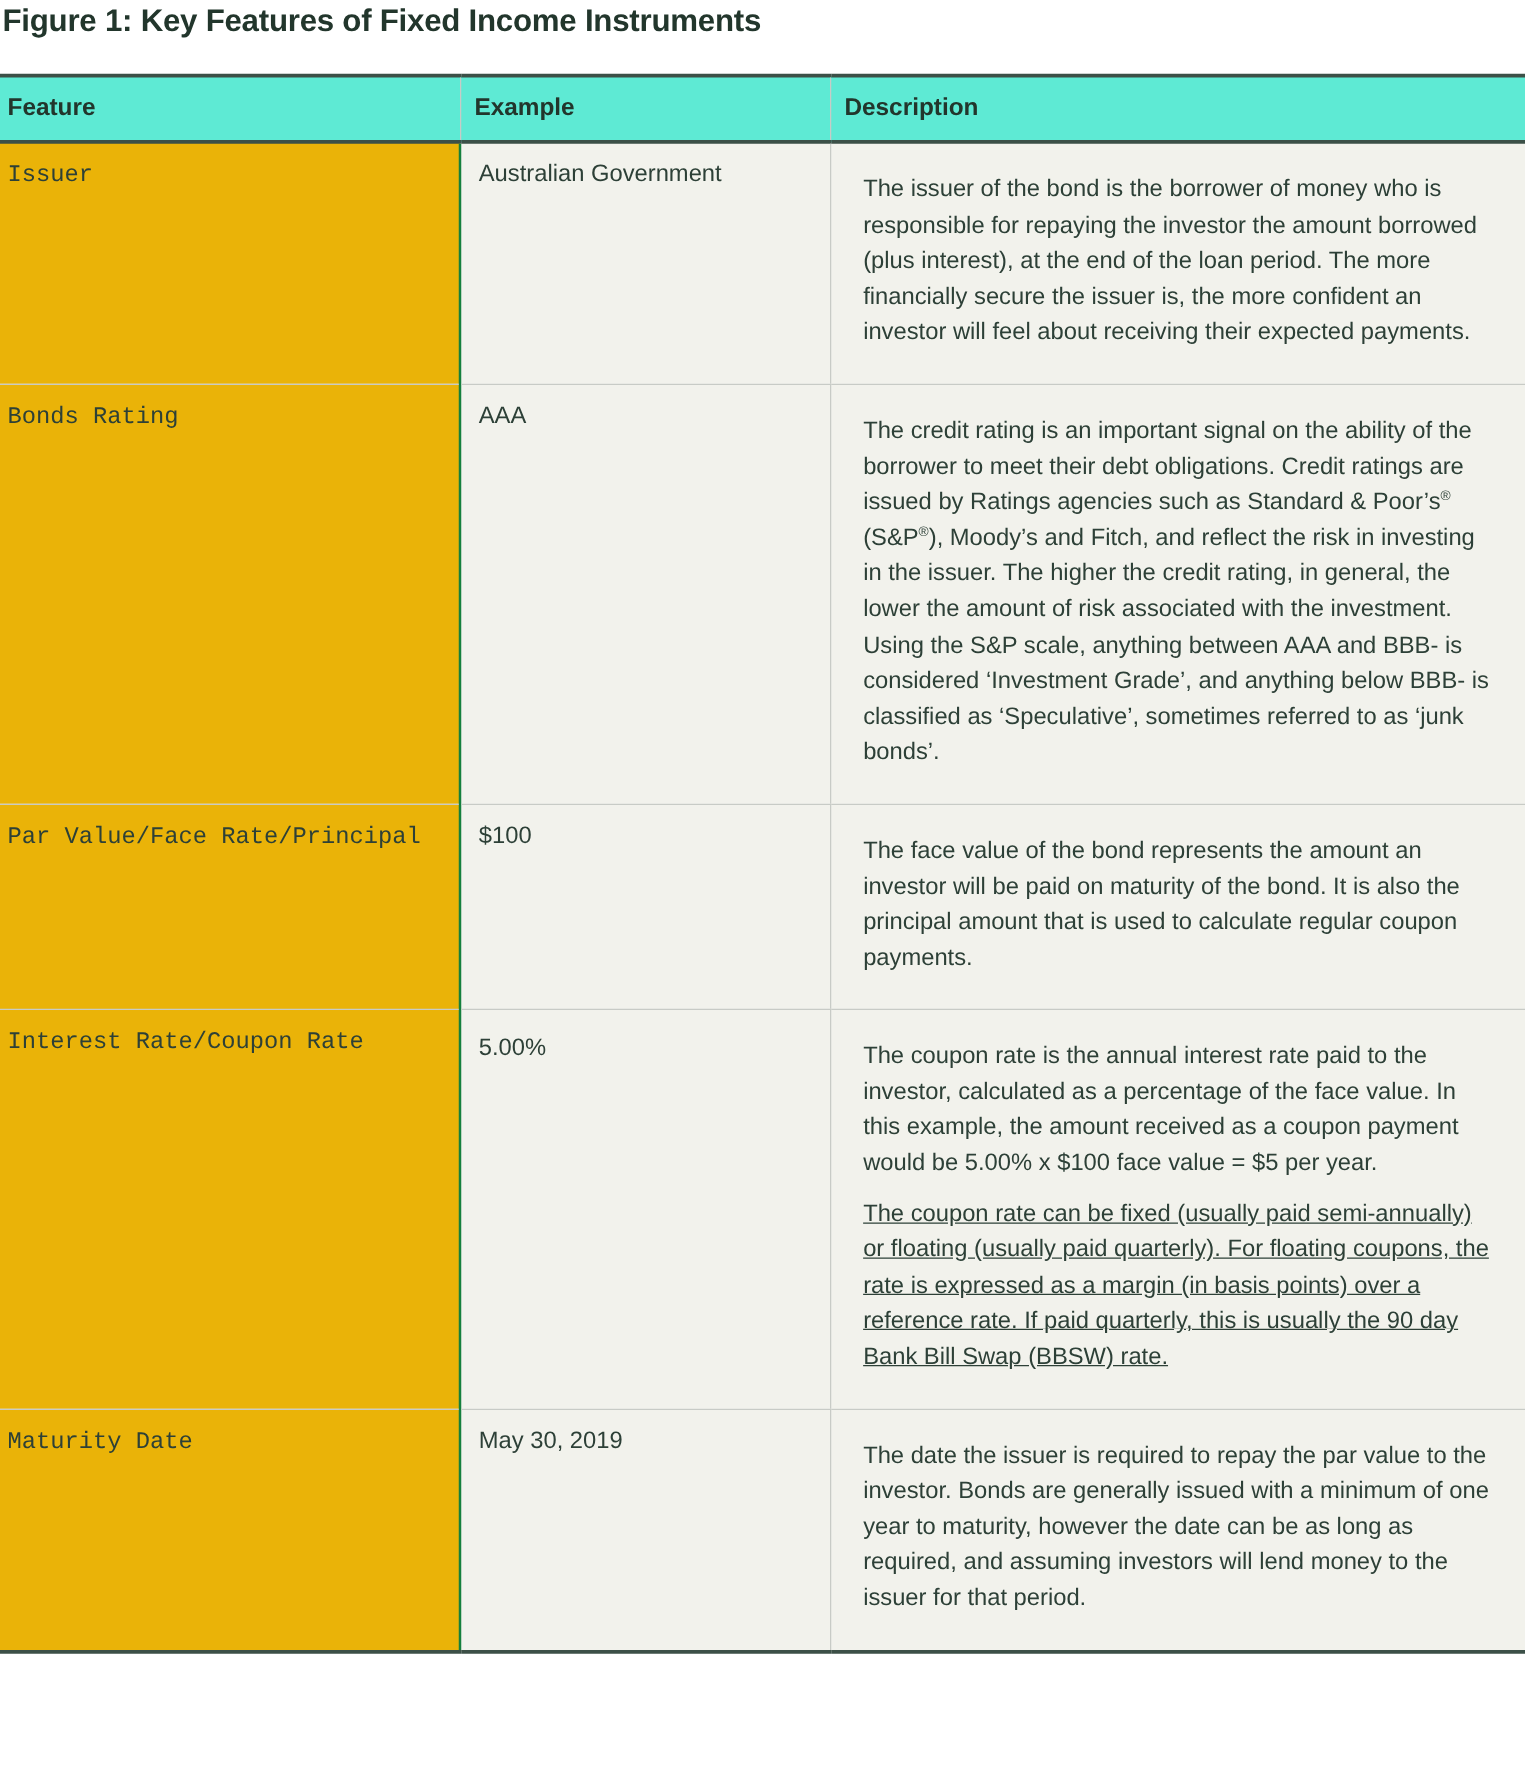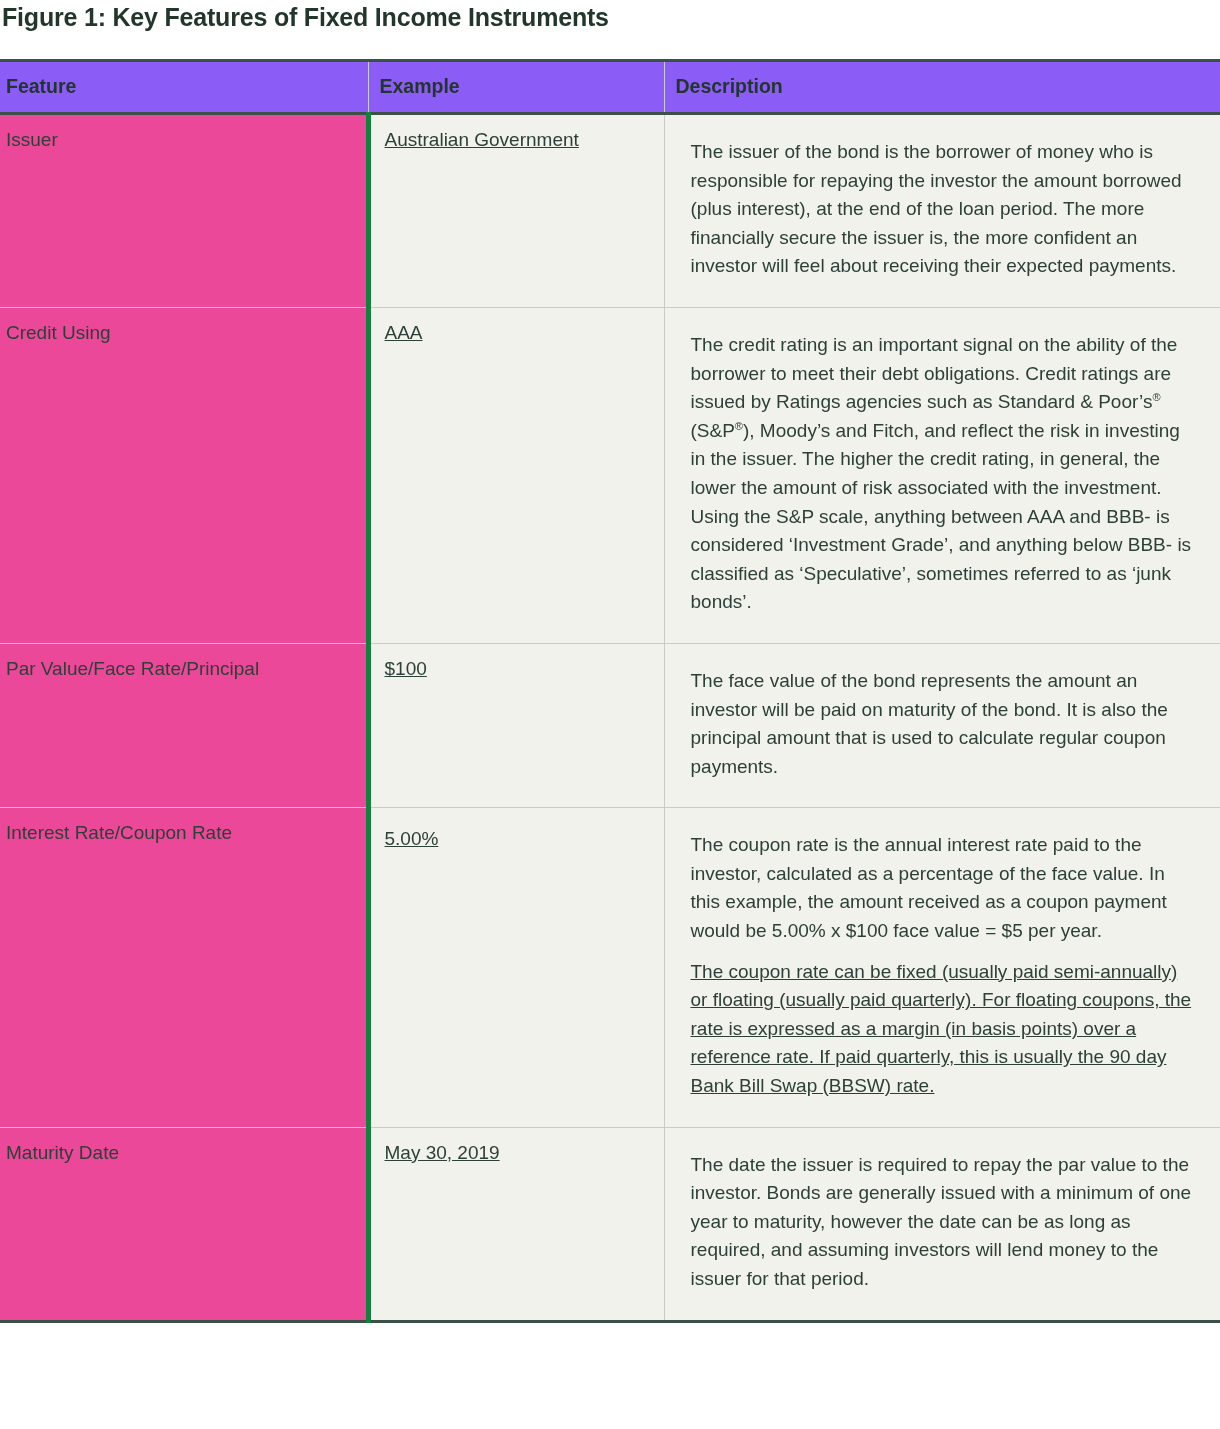--- a/index.html
+++ b/index.html
@@ -50,46 +50,46 @@
 
   thead th {
     text-align: left;
     vertical-align: middle;
     font-size: 19.5px;
     font-weight: bold;
     color: #22362c;
     padding: 13px 14px 14px 6px;
     border-top: 3px solid #3c5047;
     border-bottom: 3px solid #3c5047;
-    background: #8b5cf6;
+    background: #5eead4;
   }
   thead th.c-example,
   thead th.c-description {
     border-left: 1px solid #c8cbc6;
     padding-left: 11px;
   }
 
   tbody td {
     vertical-align: top;
     font-size: 19px;
     line-height: 28.6px;
     color: #2d4037;
     border-bottom: 1px solid #c8cbc6;
     padding: 11px 10px 14px 6px;
   }
 
   tbody td.c-feature {
-    background: #ec4899;
+    background: #eab308;
     padding-right: 14px;
+    font-family: Liberation Mono, monospace;
   }
   tbody td.c-example {
     background: #f2f2ec;
-    border-left: 5px solid #15803d;
+    border-left: 2px solid #15803d;
     padding-left: 14px;
-    text-decoration: underline;
   }
   tbody td.c-description {
     background: #f2f2ec;
     border-left: 1px solid #c8cbc6;
     padding-left: 14px;
     padding-right: 16px;
   }
 
   tbody tr.last-row td {
     border-bottom: 3px solid #3c5047;
@@ -132,21 +132,21 @@
 
       <tr>
         <td class="c-feature">Issuer</td>
         <td class="c-example">Australian Government</td>
         <td class="c-description">
           <p class="cell-para">The issuer of the bond is the borrower of money who is responsible for repaying the investor the amount borrowed (plus interest), at the end of the loan period. The more financially secure the issuer is, the more confident an investor will feel about receiving their expected payments.</p>
         </td>
       </tr>
 
       <tr>
-        <td class="c-feature">Credit Using</td>
+        <td class="c-feature">Bonds Rating</td>
         <td class="c-example">AAA</td>
         <td class="c-description">
           <p class="cell-para">The credit rating is an important signal on the ability of the borrower to meet their debt obligations. Credit ratings are issued by Ratings agencies such as Standard &amp; Poor’s<sup class="reg">®</sup> (S&amp;P<sup class="reg">®</sup>), Moody’s and Fitch, and reflect the risk in investing in the issuer. The higher the credit rating, in general, the lower the amount of risk associated with the investment. Using the S&amp;P scale, anything between AAA and BBB- is considered ‘Investment Grade’, and anything below BBB- is classified as ‘Speculative’, sometimes referred to as ‘junk bonds’.</p>
         </td>
       </tr>
 
       <tr>
         <td class="c-feature">Par Value/Face Rate/Principal</td>
         <td class="c-example">$100</td>
         <td class="c-description">

